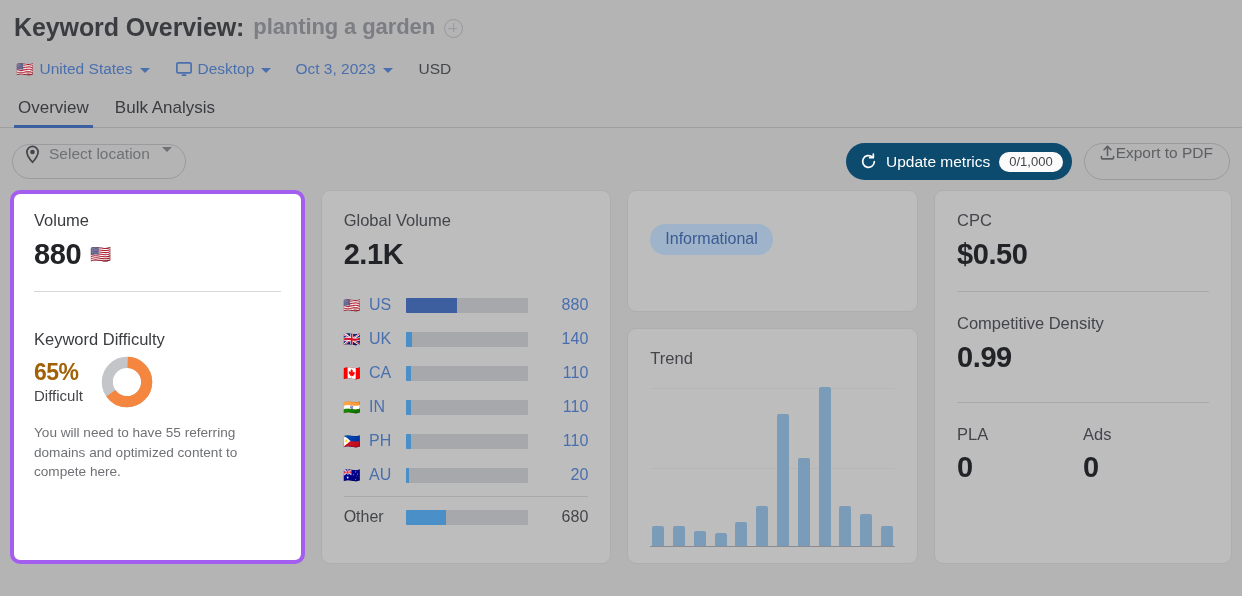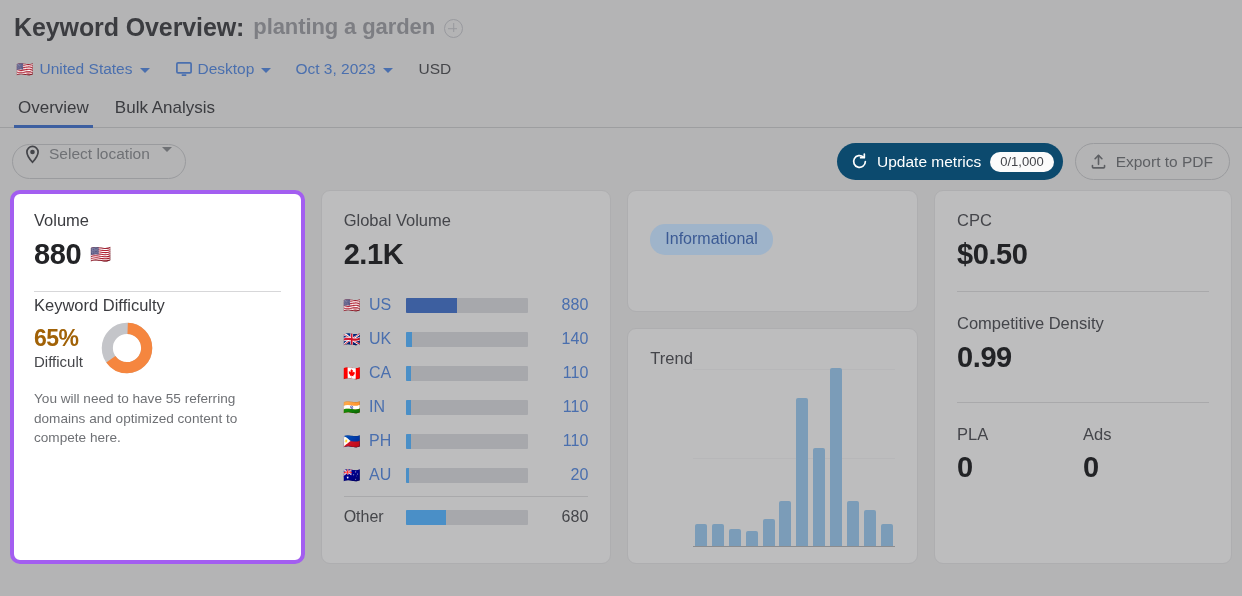--- a/index.html
+++ b/index.html
@@ -185,22 +185,20 @@
     color: #44454a;
     font-size: 13px;
     border-radius: 11px;
     padding: 3px 10px 4px 10px;
     line-height: 1;
     font-weight: normal;
   }
 
   .btn-export {
     display: flex;
-    align-items: center;
-    gap: 9px;
     height: 37px;
     padding: 0 16px 0 14px;
     border: 1px solid #9a9b9e;
     border-radius: 19px;
     background: transparent;
     font-size: 15.5px;
     color: #5d5f63;
     cursor: pointer;
     font-family: inherit;
   }
@@ -255,21 +253,21 @@
   .metric-value .flag-emoji { font-size: 17px; }
 
   .divider {
     height: 1px;
     background: #d7d7d9;
     margin: 20px 0 0 0;
   }
   .card .divider { background: #a9a9ab; }
 
   
-  .kd-block { margin-top: 4px; }
+  .kd-block { margin-top: 38px; }
 
   .kd-row {
     display: flex;
     align-items: center;
     gap: 18px;
     margin-top: 7px;
   }
 
   .kd-left { display: flex; flex-direction: column; }
 
@@ -363,20 +361,21 @@
     padding: 7px 15px 8px 15px;
     line-height: 1;
   }
 
   
   .card-trend {
     margin-top: 16px;
     height: 236px;
     padding: 20px 22px 16px 22px;
     display: flex;
+    flex-direction: column;
     justify-content: center;
   }
 
   .trend-chart {
     position: relative;
     flex: 1 1 auto;
     margin-top: 20px;
   }
 
   .gridline {

